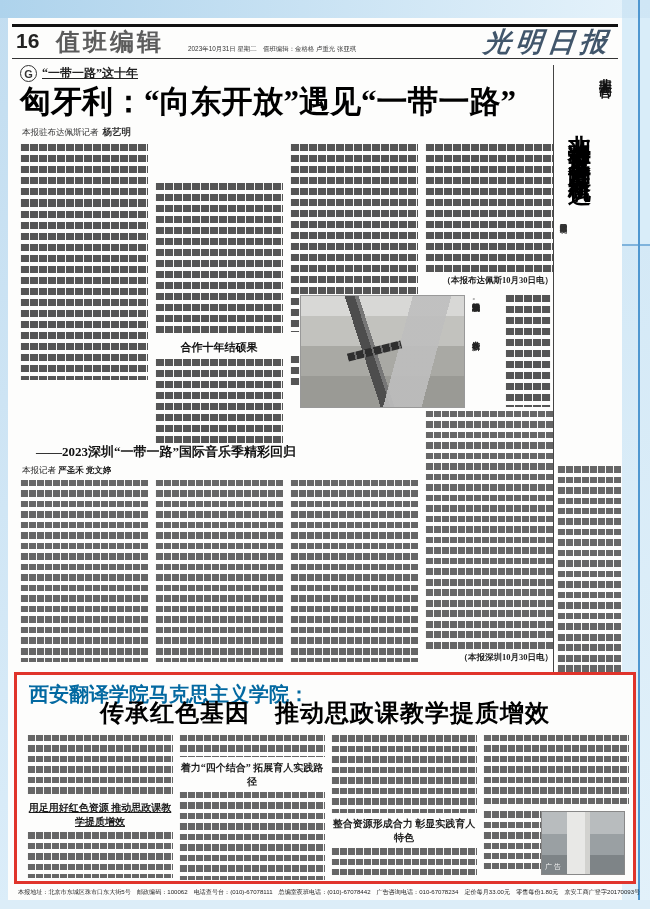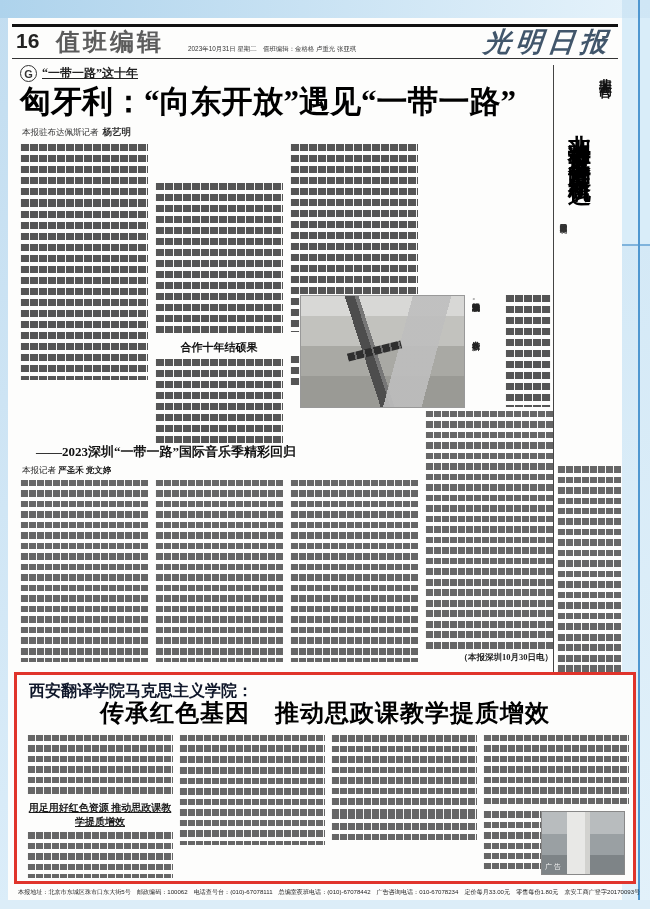--- a/index.html
+++ b/index.html
@@ -82,21 +82,21 @@
       font-size:13px; font-weight:bold; letter-spacing:2px; color:#111; }
   .sb-headline { position:absolute; left:556px; top:98px; writing-mode:vertical-rl;
       font-size:23px; font-weight:900; letter-spacing:4px; color:#000; height:350px; }
   .sb-byline { position:absolute; left:550px; top:200px; writing-mode:vertical-rl;
       font-size:7.5px; color:#333; }
   .sb-body { position:absolute; left:549px; top:448px; width:64px; height:238px; }
 
   
   .feature { position:absolute; left:6px; top:654px; width:622px; height:212px;
       border:3px solid #e0342b; background:#fdfdfc; }
-  .ft-kicker { position:absolute; left:12px; top:6px; font-size:16px; font-weight:bold; color:#0f172a; }
+  .ft-kicker { position:absolute; left:12px; top:6px; font-size:20px; font-weight:bold; color:#0369a1; }
   .ft-headline { position:absolute; left:0; top:22px; width:100%; text-align:center;
       font-size:24px; font-weight:900; color:#000; letter-spacing:1px; }
   .ft-col { position:absolute; width:146px; top:60px; }
   .ft-sub { text-align:center; font-weight:bold; font-size:10px; padding:4px 0 3px 0; }
   .photo-bldg { position:absolute; right:8px; bottom:6px; width:84px; height:64px;
       background:
         linear-gradient(90deg, transparent 0 30%, #e8e8e6 30% 52%, #d2d2cf 52% 58%, transparent 58%),
         linear-gradient(180deg,#b8bcbe 0 35%, #9aa0a3 35% 70%, #7e8487 70% 100%);
       border:1px solid #888;text-align:right; }
   .photo-bldg .ad { position:absolute; left:3px; bottom:2px; font-size:7px; color:#f2f2f2;
@@ -141,20 +141,24 @@
   <div class="col" style="left:147px; top:126px;margin-top:39px;">
     <div class="gk" style="height:152px;"></div>
     <div class="subhead">合作十年结硕果</div>
     <div class="gk" style="height:88px;"></div>
   </div>
   <div class="col" style="left:282px; top:126px;">
     <div class="gk" style="height:188px;"></div>
     <div class="subhead">通向共同繁荣</div>
     <div class="gk" style="height:30px;"></div>
   </div>
+  <div class="col" style="left:417px; top:126px;">
+    <div class="gk" style="height:128px;"></div>
+    <div class="endnote">（本报布达佩斯10月30日电）</div>
+  </div>
 
   <div class="photo-rail">
     <div class="train"></div>
   </div>
   <div class="caption-v">
     <span>匈塞铁路匈牙利段施工现场。</span>
     <span class="credit">新华社发</span>
   </div>
   <div class="col" style="left:497px; top:277px; width:46px;">
     <div class="gk" style="height:112px;"></div>
@@ -191,24 +195,26 @@
     <div class="ft-kicker">西安翻译学院马克思主义学院：</div>
     <div class="ft-headline">传承红色基因　推动思政课教学提质增效</div>
 
     <div class="ft-col" style="left:10px;text-decoration:underline;">
       <div class="gk-lt" style="height:62px;"></div>
       <div class="ft-sub">用足用好红色资源 推动思政课教学提质增效</div>
       <div class="gk-lt" style="height:46px;"></div>
     </div>
     <div class="ft-col" style="left:162px;">
       <div class="gk-lt" style="height:22px;"></div>
+      <div class="ft-sub">着力“四个结合” 拓展育人实践路径</div>
       <div class="gk-lt" style="height:88px;"></div>
     </div>
     <div class="ft-col" style="left:314px;">
       <div class="gk-lt" style="height:78px;"></div>
+      <div class="ft-sub">整合资源形成合力 彰显实践育人特色</div>
       <div class="gk-lt" style="height:30px;"></div>
     </div>
     <div class="ft-col" style="left:466px;">
       <div class="gk-lt" style="height:72px;"></div>
       <div class="gk-lt" style="height:58px; width:64px; margin-top:4px;"></div>
     </div>
 
     <div class="photo-bldg">
       <span class="ad">广告</span>
     </div>

